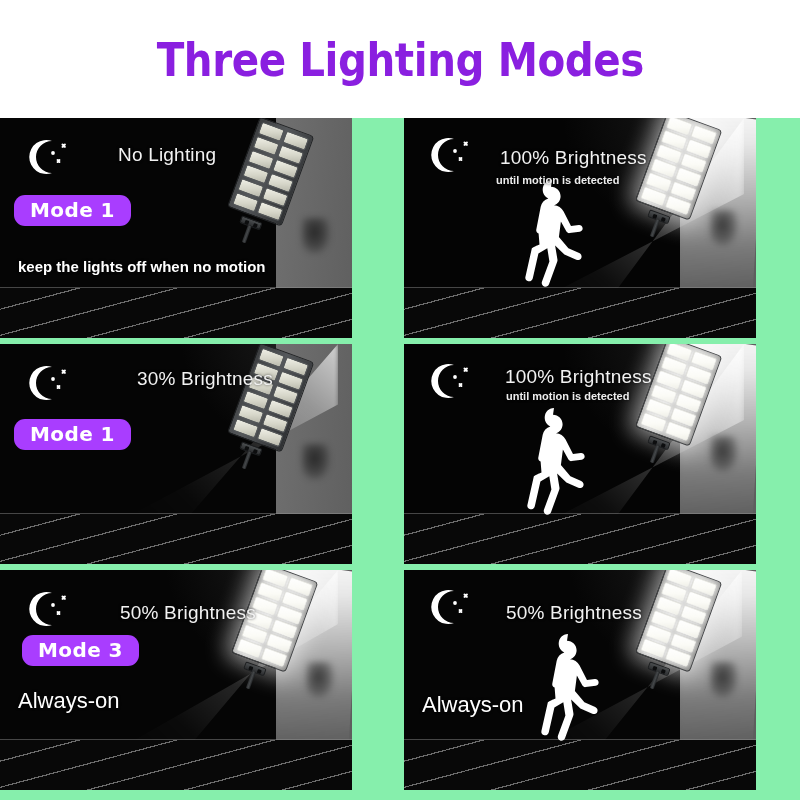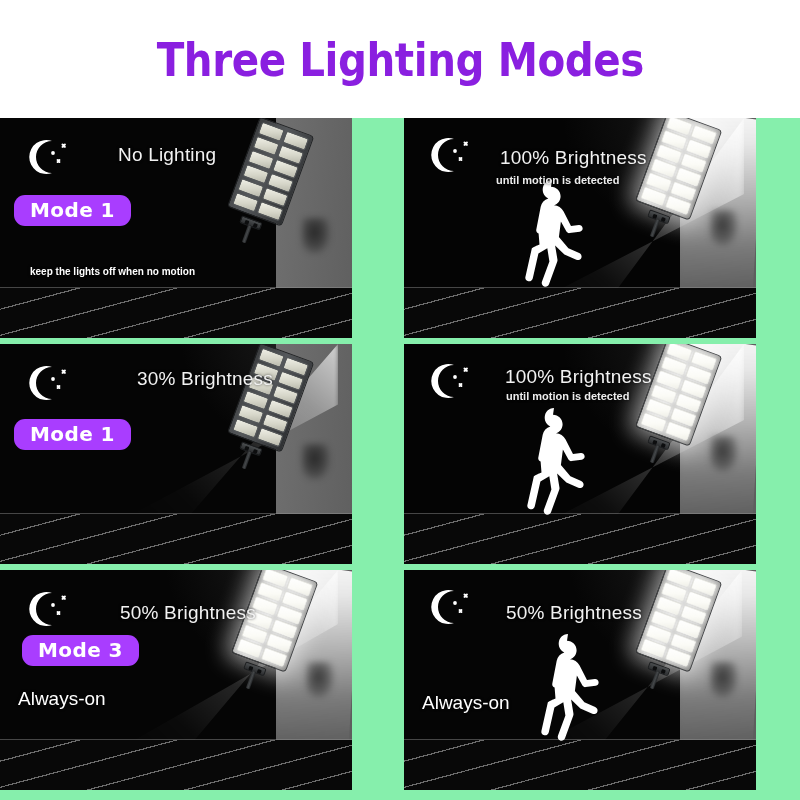--- a/index.html
+++ b/index.html
@@ -321,36 +321,35 @@
     color: #ffffff;
     font-family: "DejaVu Sans", sans-serif;
     font-weight: bold;
     font-size: 20px;
     letter-spacing: 0.4px;
     line-height: 1;
     white-space: nowrap;
   }
   .caption {
     position: absolute;
-    left: 30px;
+    left: 18px;
     color: #ffffff;
     font-family: "Liberation Sans", sans-serif;
     font-weight: bold;
-    font-size: 10px;
+    font-size: 15px;
     white-space: nowrap;
     text-shadow: 0 0 3px rgba(0,0,0,0.85);
-    margin-top: 8px;
   }
   .caption-big {
     position: absolute;
     left: 18px;
     color: #ffffff;
     font-family: "Liberation Sans", sans-serif;
     font-weight: normal;
-    font-size: 19px;
+    font-size: 22px;
     white-space: nowrap;
     text-shadow: 0 0 3px rgba(0,0,0,0.8);
   }
 
   
   .person {
     position: absolute;
     width: 70px; height: 120px;
   }
 </style>

